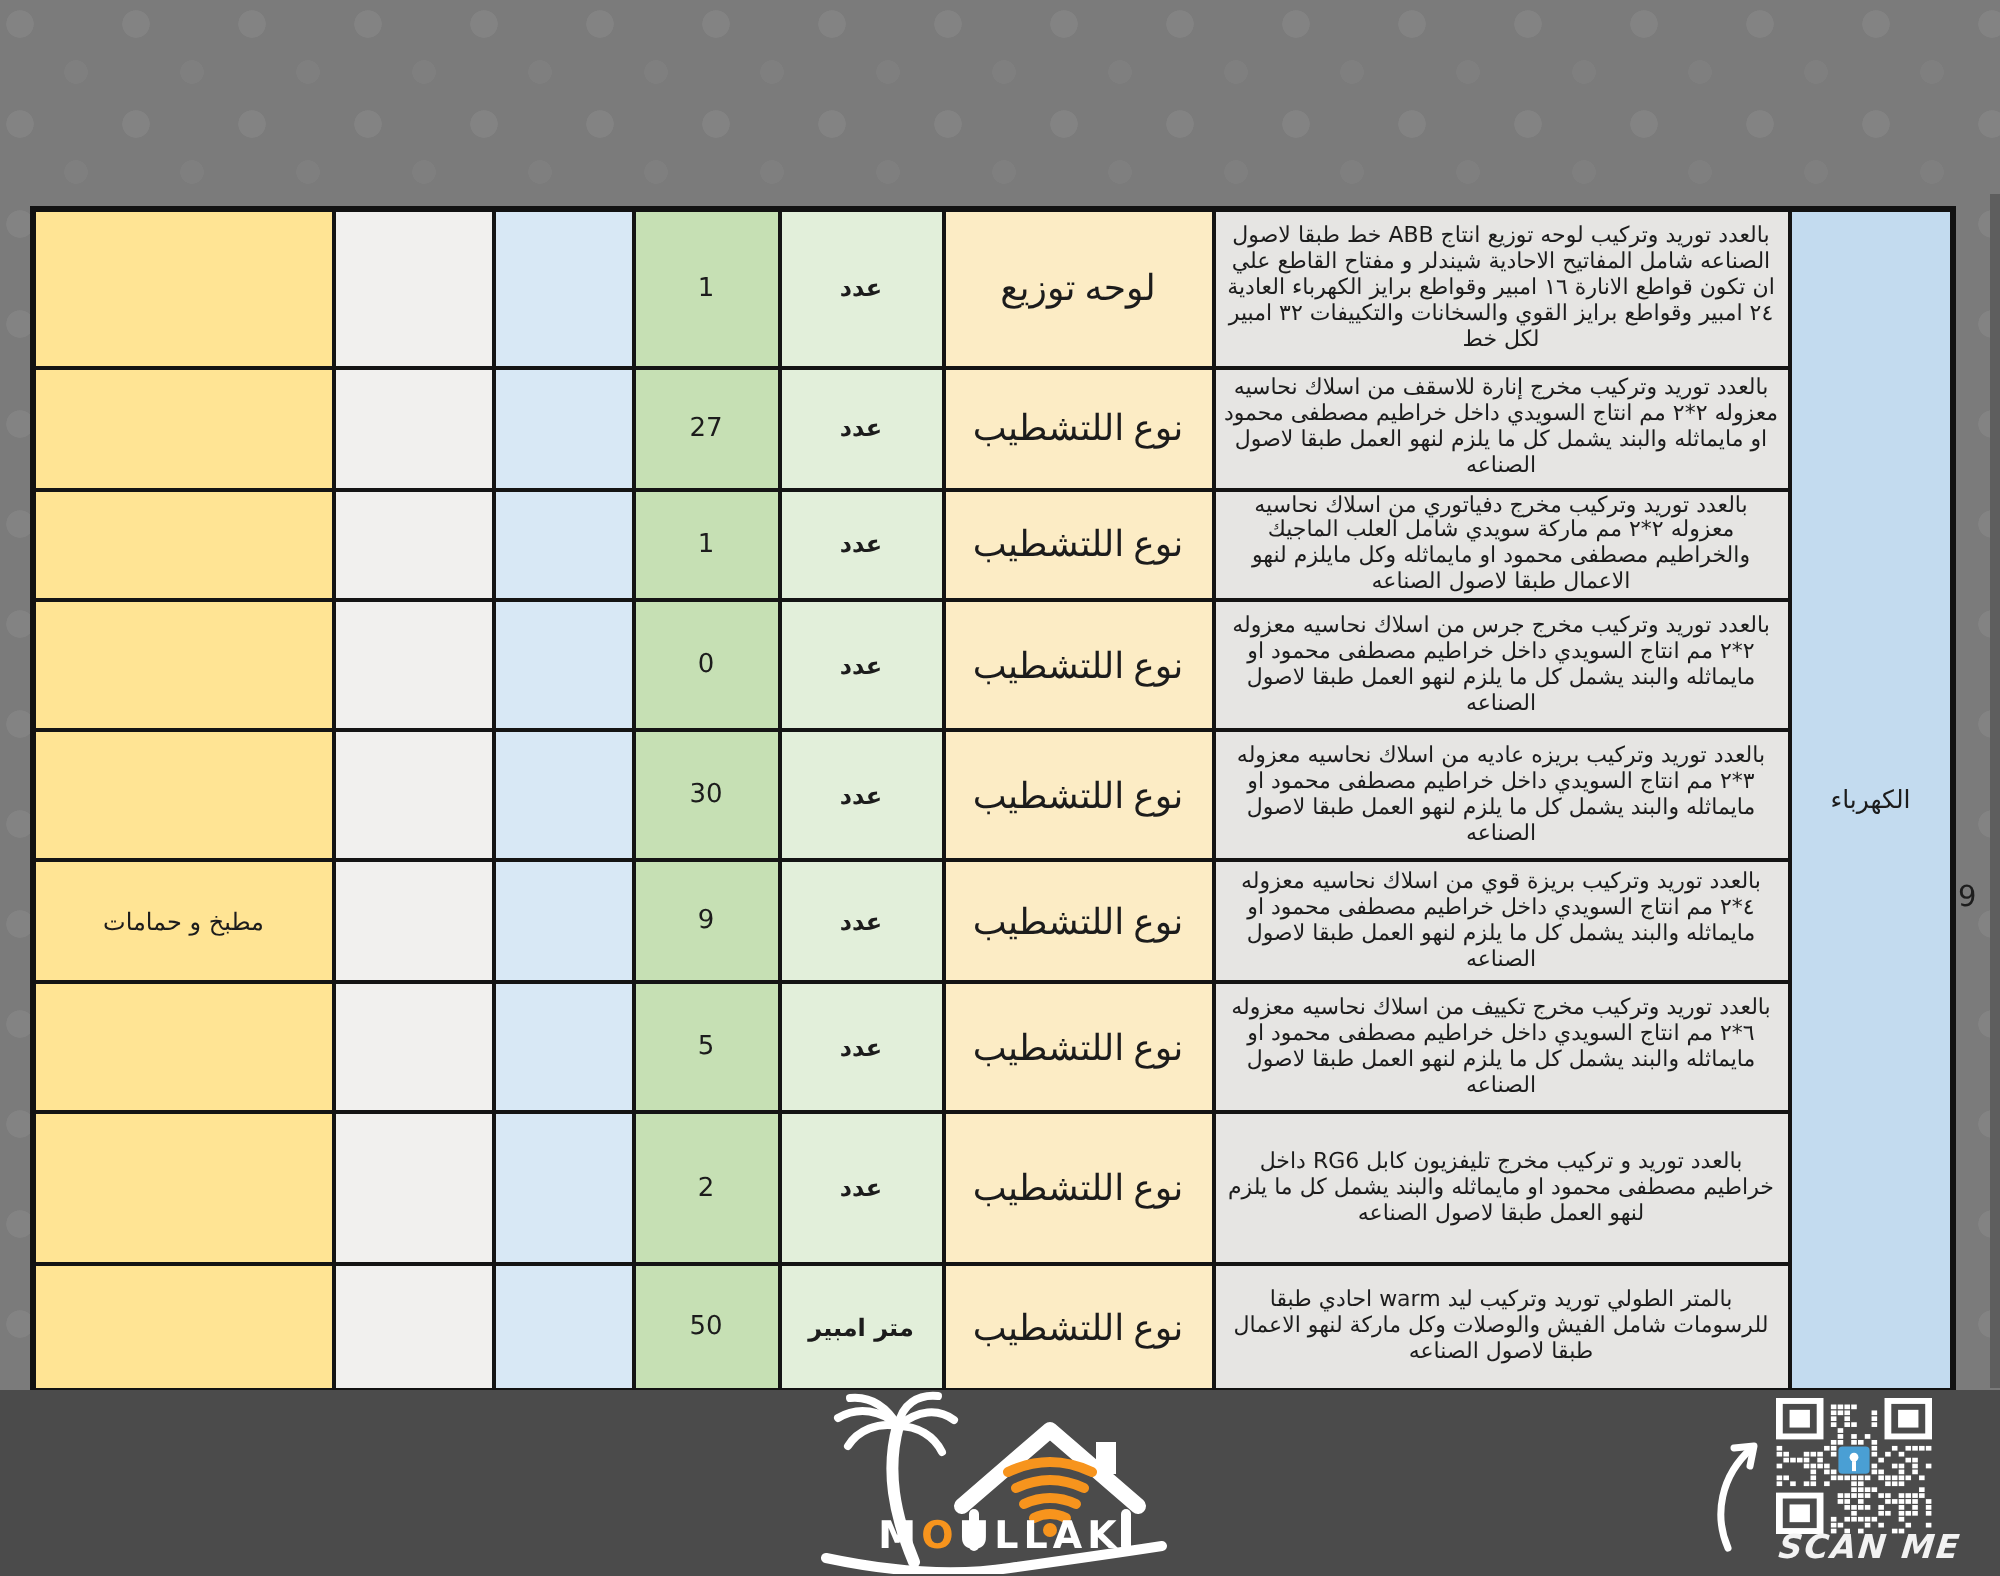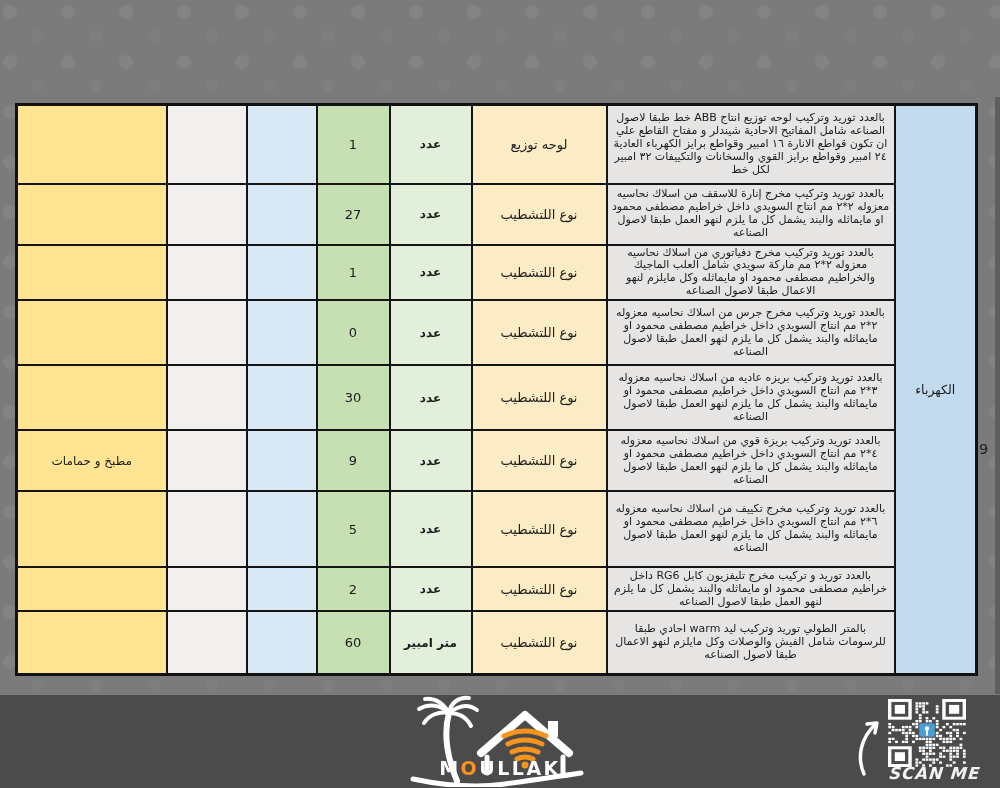--- a/index.html
+++ b/index.html
@@ -14,29 +14,29 @@
   }
   
   .sheet-wrap{position:absolute;top:103px;left:15px;}
   table.sheet{border-collapse:collapse;table-layout:fixed;width:962px;direction:rtl;border:3px solid #121212;}
   table.sheet td{border:2px solid #141414;padding:1px 3px;vertical-align:middle;text-align:center;color:#1c1c1c;overflow:hidden;}
   col.c-cat{width:82px;}  col.c-desc{width:288px;} col.c-type{width:135px;}
   col.c-unit{width:82px;} col.c-qty{width:73px;}  col.c-blue{width:70px;}
   col.c-white{width:80px;} col.c-yel{width:150px;}
   td.cat {background:#c3dbef;font-size:12.5px;}
   td.desc{background:#e6e5e3;font-size:11px;line-height:1.18;padding:1px 4px;}
-  td.type{background:#fcecc5;font-size:13px;}
+  td.type{background:#fcecc5;font-size:18px;font-family:Liberation Serif, serif;}
   td.unit{background:#e2efda;font-size:12px;font-weight:bold;}
   td.qty {background:#c6e0b4;font-size:13px;direction:ltr;}
   td.blue{background:#d8e8f5;}
   td.white{background:#f1f0ee;}
   td.yel {background:#ffe494;font-size:12px;}
   tr.r1{height:79px;} tr.r2{height:61px;} tr.r3{height:55px;}
   tr.r4{height:65px;} tr.r5{height:65px;padding-left:30px;} tr.r6{height:61px;}
-  tr.r7{height:76px;} tr.r8{height:44px;padding-left:40px;} tr.r9{height:63px;}
+  tr.r7{height:65px;} tr.r8{height:76px;padding-left:40px;} tr.r9{height:63px;}
   .row-num{position:absolute;left:979px;top:441px;font-size:14.5px;color:#1d1d1d;}
   .edge-strip{position:absolute;left:995px;top:97px;width:5px;height:597px;background:#5e5e5e;}
   
   .footer{position:absolute;left:0;top:695px;width:1000px;height:93px;background:#4b4b4b;}
   .logo{position:absolute;left:50%;top:695px;transform:translateX(-50%);width:190px;height:104px;}
   .logo svg{position:absolute;left:0;top:0;}
   .logo-text{position:absolute;left:0;right:0;top:62px;text-align:center;
     color:#ffffff;font-size:19px;font-weight:bold;letter-spacing:2.5px;white-space:nowrap;}
   .logo-text .o-orange{color:#f7941d;}
   
@@ -132,24 +132,24 @@
           <tr class="r8">
             <td class="desc">بالعدد توريد و تركيب مخرج تليفزيون كابل RG6 داخل خراطيم مصطفى محمود او مايماثله والبند يشمل كل ما يلزم لنهو العمل طبقا لاصول الصناعه</td>
             <td class="type">نوع اللتشطيب</td>
             <td class="unit">عدد</td>
             <td class="qty">2</td>
             <td class="blue"></td>
             <td class="white"></td>
             <td class="yel"></td>
           </tr>
           <tr class="r9">
-            <td class="desc">بالمتر الطولي توريد وتركيب ليد warm احادي طبقا للرسومات شامل الفيش والوصلات وكل مايلزم لنهو الاعمال طبقا لاصول الصناعه</td>
+            <td class="desc">بالمتر الطولي توريد وتركيب ليد warm احادي طبقا للرسومات شامل الفيش والوصلات وكل ماركة لنهو الاعمال طبقا لاصول الصناعه</td>
             <td class="type">نوع اللتشطيب</td>
             <td class="unit">متر امبير</td>
-            <td class="qty">60</td>
+            <td class="qty">50</td>
             <td class="blue"></td>
             <td class="white"></td>
             <td class="yel"></td>
           </tr>
         </tbody>
     </table>
   </div>
 
   <div class="row-num">9</div>
   <div class="edge-strip"></div>

